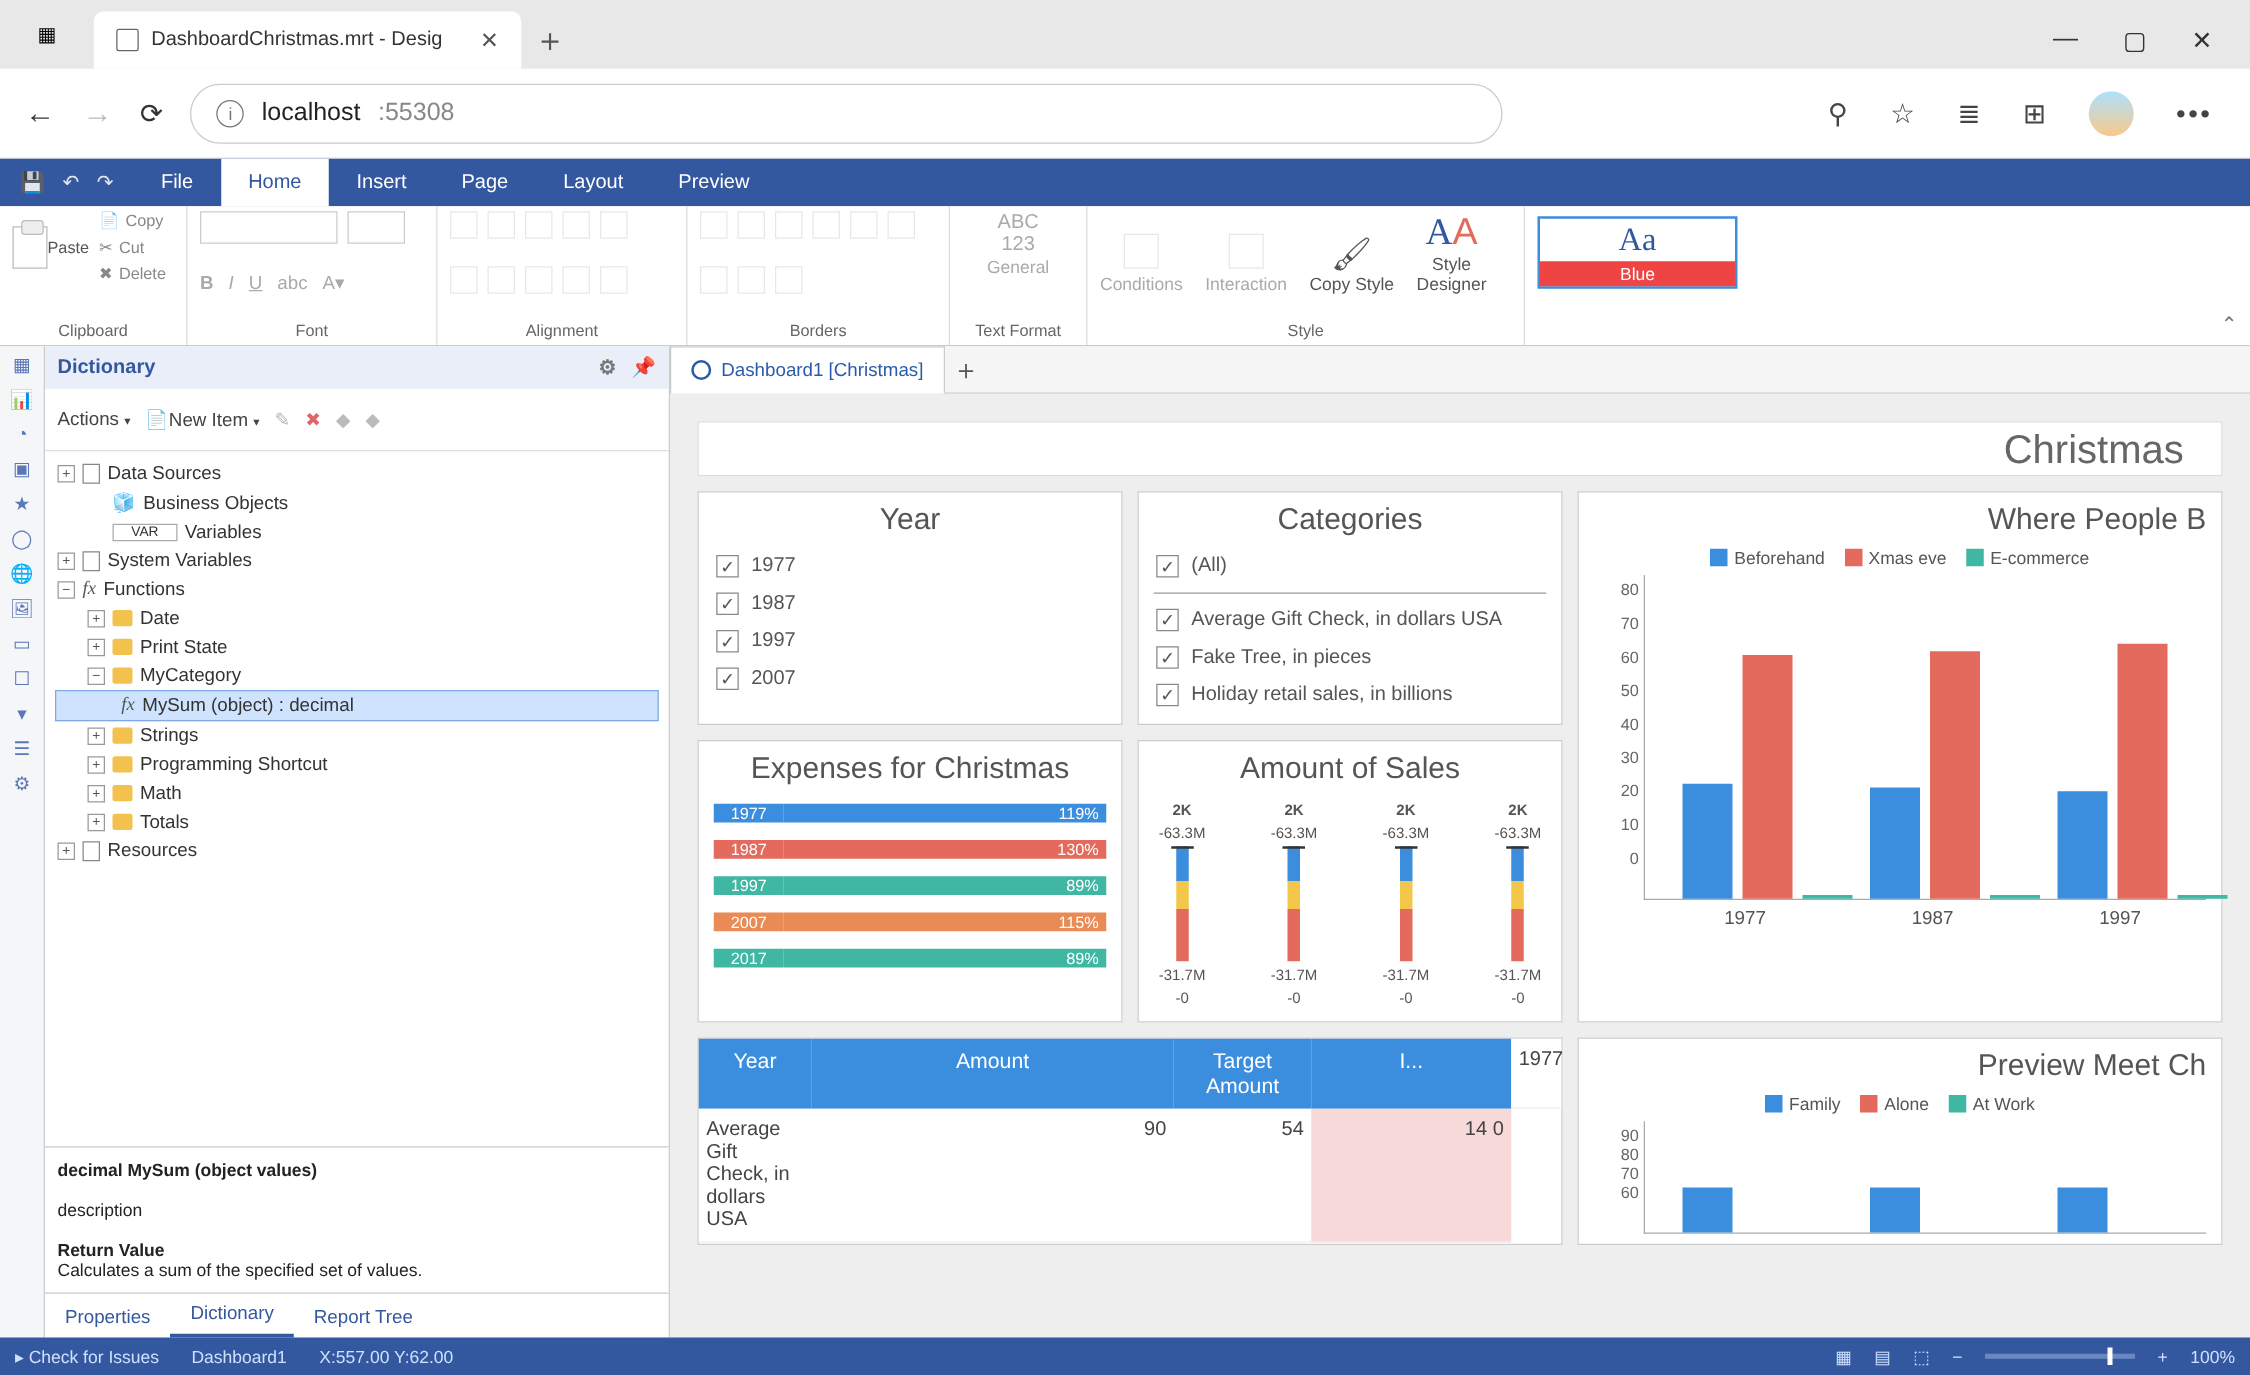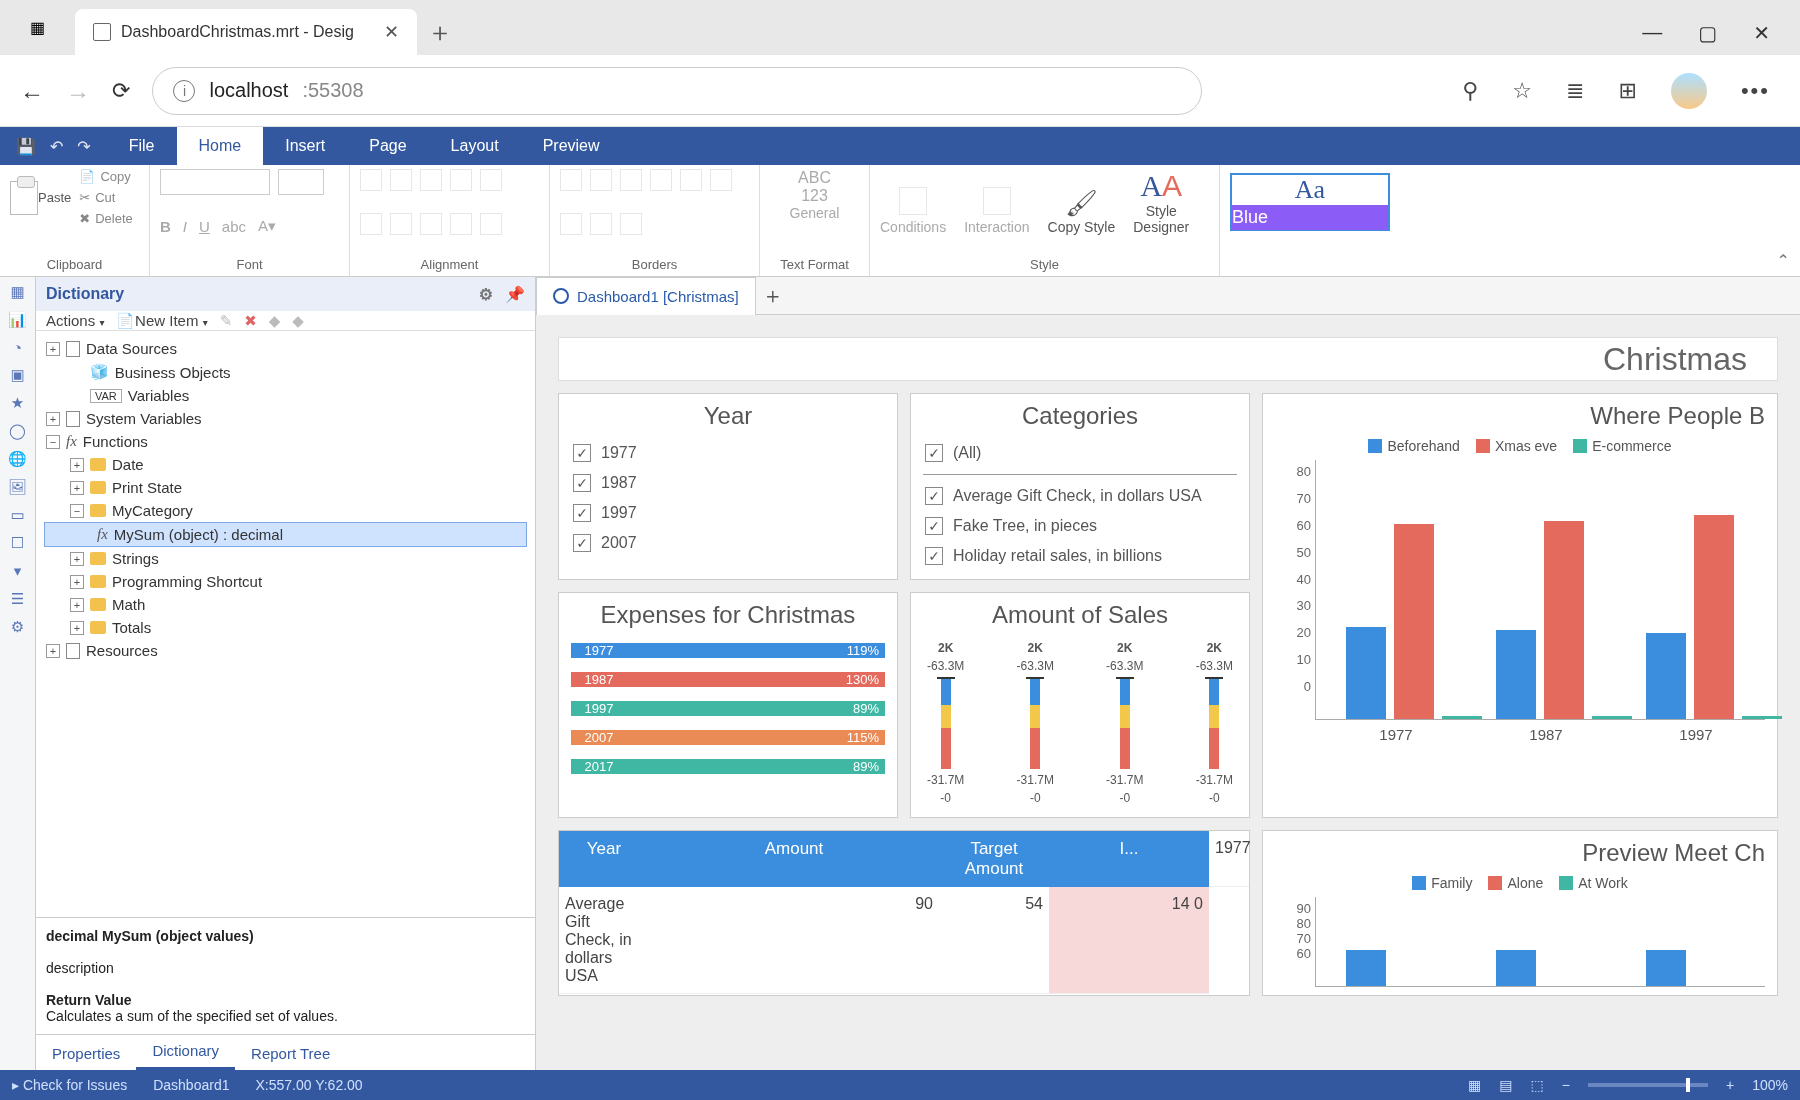--- a/index.html
+++ b/index.html
@@ -41,32 +41,32 @@
 .rbtn{font-size:13px;color:#888;display:flex;align-items:center;gap:5px;}
 .big-paste{display:flex;flex-direction:row;align-items:center;font-size:13px;color:#555;}
 .big-paste .ic{width:28px;height:34px;background:#fff;border:1px solid #bbb;position:relative;}
 .big-paste .ic:before{content:"";position:absolute;top:-6px;left:6px;width:16px;height:10px;border:1px solid #bbb;background:#eee;border-radius:3px;}
 .fontbox{width:110px;height:26px;border:1px solid #ccc;}
 .sizebox{width:46px;height:26px;border:1px solid #ccc;}
 .tb-ic{width:22px;height:22px;border:1px solid #ddd;opacity:.7;}
 .style-aa{font-family:serif;font-size:30px;color:#33589f;}
 .style-sel{width:160px;height:58px;border:2px solid #3b8dde;background:#fff;display:flex;flex-direction:column;}
 .style-sel .aa{flex:1;display:flex;align-items:center;justify-content:center;font-family:serif;font-size:26px;color:#33589f;}
-.style-sel .nm{background:#8b5cf6;color:#fff;text-align:left;font-size:18px;padding:2px 0;}
+.style-sel .nm{background:#ef4444;color:#fff;text-align:center;font-size:14px;padding:2px 0;}
 .collapse-caret{margin-left:auto;align-self:flex-end;padding:6px 10px;color:#777;}
 
 
 .main{position:absolute;top:277px;bottom:30px;left:0;right:0;display:flex;}
 .left-rail{width:36px;background:#f5f6f8;border-right:1px solid #ccc;display:flex;flex-direction:column;align-items:center;gap:10px;padding-top:6px;}
 .left-rail span{font-size:15px;color:#5a77b8;}
 
 .dict-panel{width:500px;background:#fff;border-right:1px solid #ccc;display:flex;flex-direction:column;}
 .dict-head{background:#e9eef8;height:34px;display:flex;align-items:center;padding:0 10px;font-weight:600;color:#33589f;gap:10px;}
 .dict-head .sp{margin-left:auto;display:flex;gap:12px;color:#777;}
-.dict-toolbar{height:20px;border-bottom:1px solid #ddd;display:flex;align-items:center;padding:0 10px;gap:12px;font-size:15px;color:#444;}
+.dict-toolbar{height:50px;border-bottom:1px solid #ddd;display:flex;align-items:center;padding:0 10px;gap:12px;font-size:15px;color:#444;}
 .dict-toolbar .caret{font-size:10px;}
 .tree{flex:1;overflow:auto;padding:6px 8px;font-size:15px;color:#333;}
 .tree .node{display:flex;align-items:center;gap:6px;padding:3px 2px;}
 .tree .exp{width:14px;height:14px;border:1px solid #999;font-size:11px;line-height:12px;text-align:center;color:#555;}
 .tree .ic-folder{width:16px;height:13px;background:#f2c14e;border-radius:2px;}
 .tree .ic-doc{width:14px;height:16px;border:1px solid #888;}
 .tree .ic-fx{font-style:italic;font-family:serif;color:#555;}
 .tree .indent1{padding-left:26px;}
 .tree .indent2{padding-left:52px;}
 .tree .sel{background:#cfe3ff;border:1px solid #7fa8e6;}
@@ -302,21 +302,21 @@
           <span class="ic-doc"></span>
           <span>Data Sources</span>
         </div>
       <div class="node indent1">
           <span style="width:14px"></span>
           <span>🧊</span>
           <span>Business Objects</span>
         </div>
       <div class="node indent1">
           <span style="width:14px"></span>
-          <span style="font-size:11px;border:1px solid #aaa;padding:0 4px">VAR</span>
+          <span style="font-size:11px;border:1px solid #aaa;padding:0 14px">VAR</span>
           <span>Variables</span>
         </div>
       <div class="node">
           <span class="exp">+</span>
           <span class="ic-doc"></span>
           <span>System Variables</span>
         </div>
       <div class="node">
           <span class="exp">−</span>
           <span class="ic-fx">fx</span>

